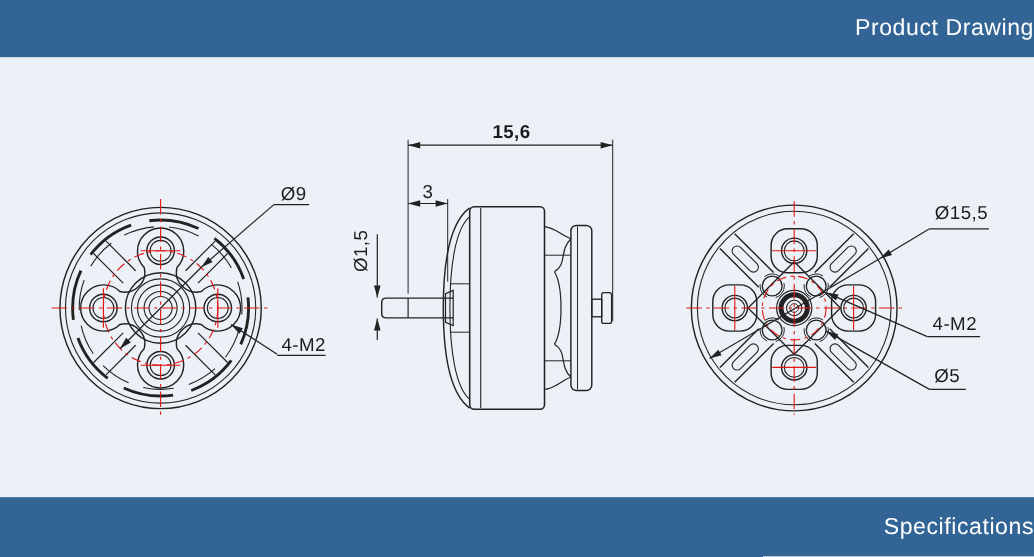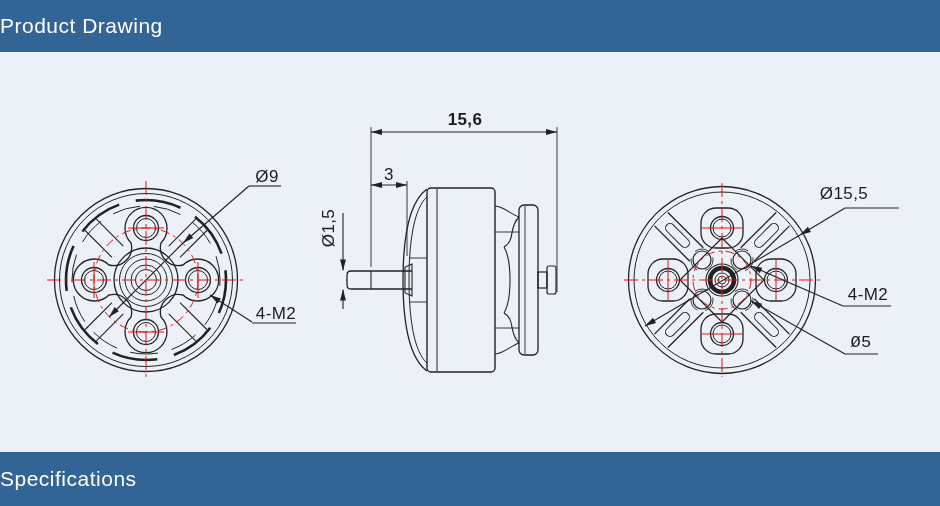--- a/index.html
+++ b/index.html
@@ -1,18 +1,18 @@
 <!DOCTYPE html>
 <html><head>
 <meta charset="utf-8">
 <style>
   html,body{margin:0;padding:0;}
   body{font-family:"Liberation Sans",sans-serif;}
   #page{position:relative;width:940px;height:506px;background:#ecf1f7;overflow:hidden;}
-  .banner{position:absolute;left:0;width:940px;background:#326595;display:flex;align-items:center;justify-content:flex-start;}
+  .banner{position:absolute;left:0;width:940px;background:#326595;display:flex;align-items:center;justify-content:flex-end;}
   #top-banner{top:0;height:52px;}
   #bottom-banner{top:452px;height:54px;}
   .banner-title{color:#ffffff;font-size:21px;letter-spacing:0.5px;font-weight:400;}
   #drawing-svg{position:absolute;left:0;top:0;width:940px;height:506px;}
   .dim-label{position:absolute;transform:translate(-50%,-50%);font-size:17px;color:#1c1c1c;white-space:nowrap;letter-spacing:0.4px;}
   .dim-label.rot{transform:translate(-50%,-50%) rotate(-90deg);}
   svg .ln{stroke:#222;fill:none;}
   svg .red{stroke:#e11414;fill:none;}
 </style>
 </head>
@@ -208,23 +208,23 @@
         <path class="ln" d="M845,354 L751,301" marker-end="url(#arr)"></path>
       </g>
     </g>
   </svg>
 
   <span class="dim-label" style="left:267px;top:177px;">Ø9</span>
   <span class="dim-label" style="left:276px;top:314px;">4-M2</span>
   <span class="dim-label" style="left:465px;top:120px;font-weight:bold;">15,6</span>
   <span class="dim-label" style="left:389px;top:175px;">3</span>
   <span class="dim-label rot" style="left:329px;top:228px;">Ø1,5</span>
-  <span class="dim-label" style="left:844px;top:194px;">Ø15,5</span>
+  <span class="dim-label" style="left:874px;top:194px;">Ø15,5</span>
   <span class="dim-label" style="left:868px;top:295px;">4-M2</span>
-  <span class="dim-label" style="left:861px;top:342px;font-family:Liberation Mono, monospace;">Ø5</span>
+  <span class="dim-label" style="left:861px;top:342px;">Ø5</span>
 
   <div id="top-banner" class="banner">
     <span class="banner-title">Product Drawing</span>
   </div>
   <div id="bottom-banner" class="banner">
     <span class="banner-title">Specifications</span>
   </div>
 
 </div>
 

